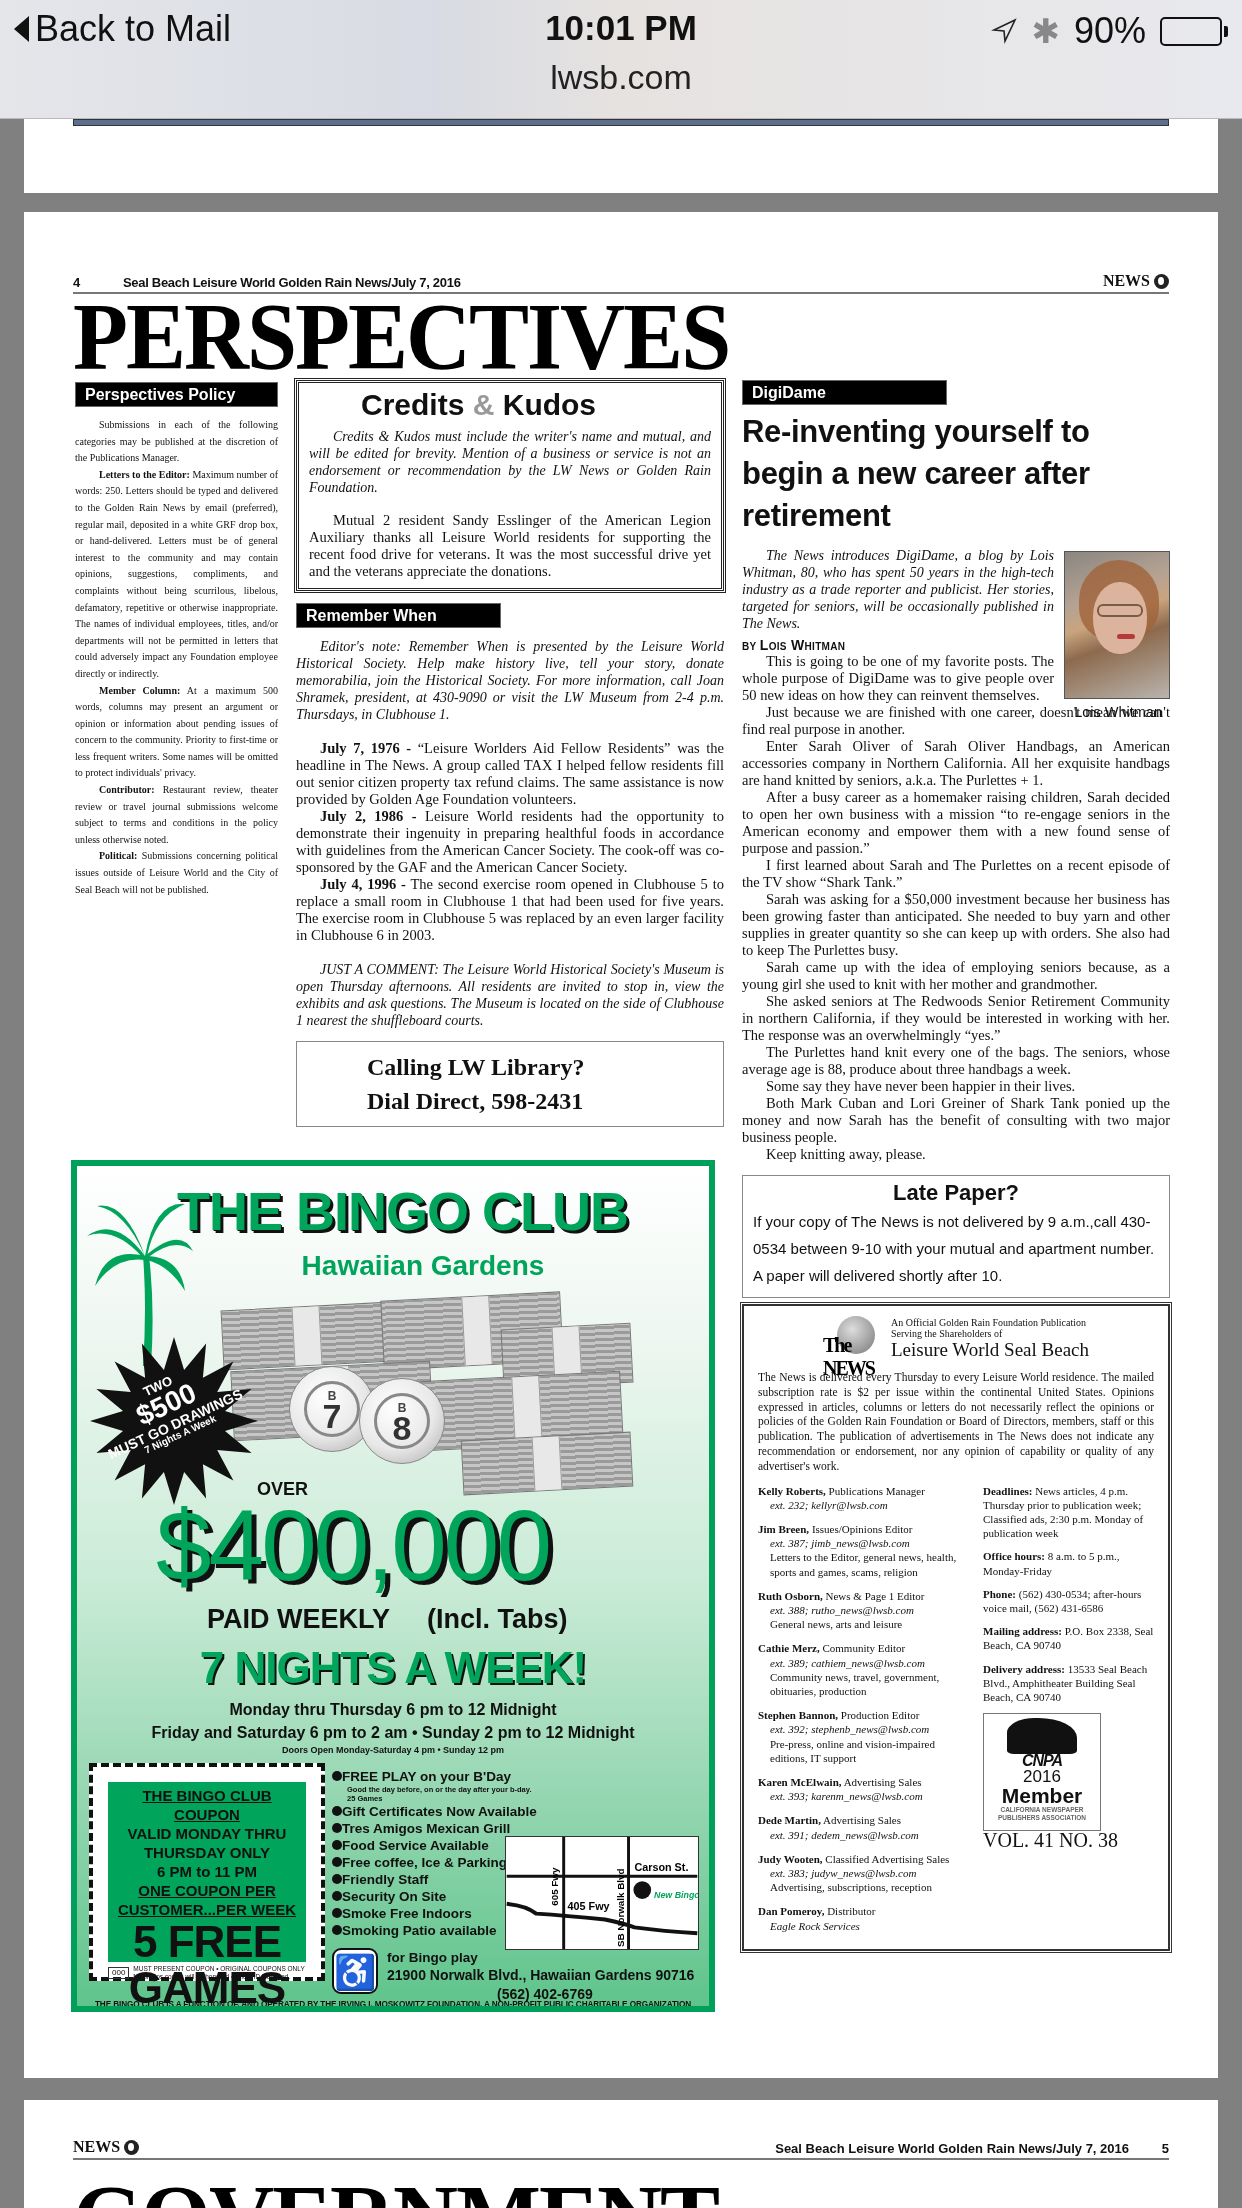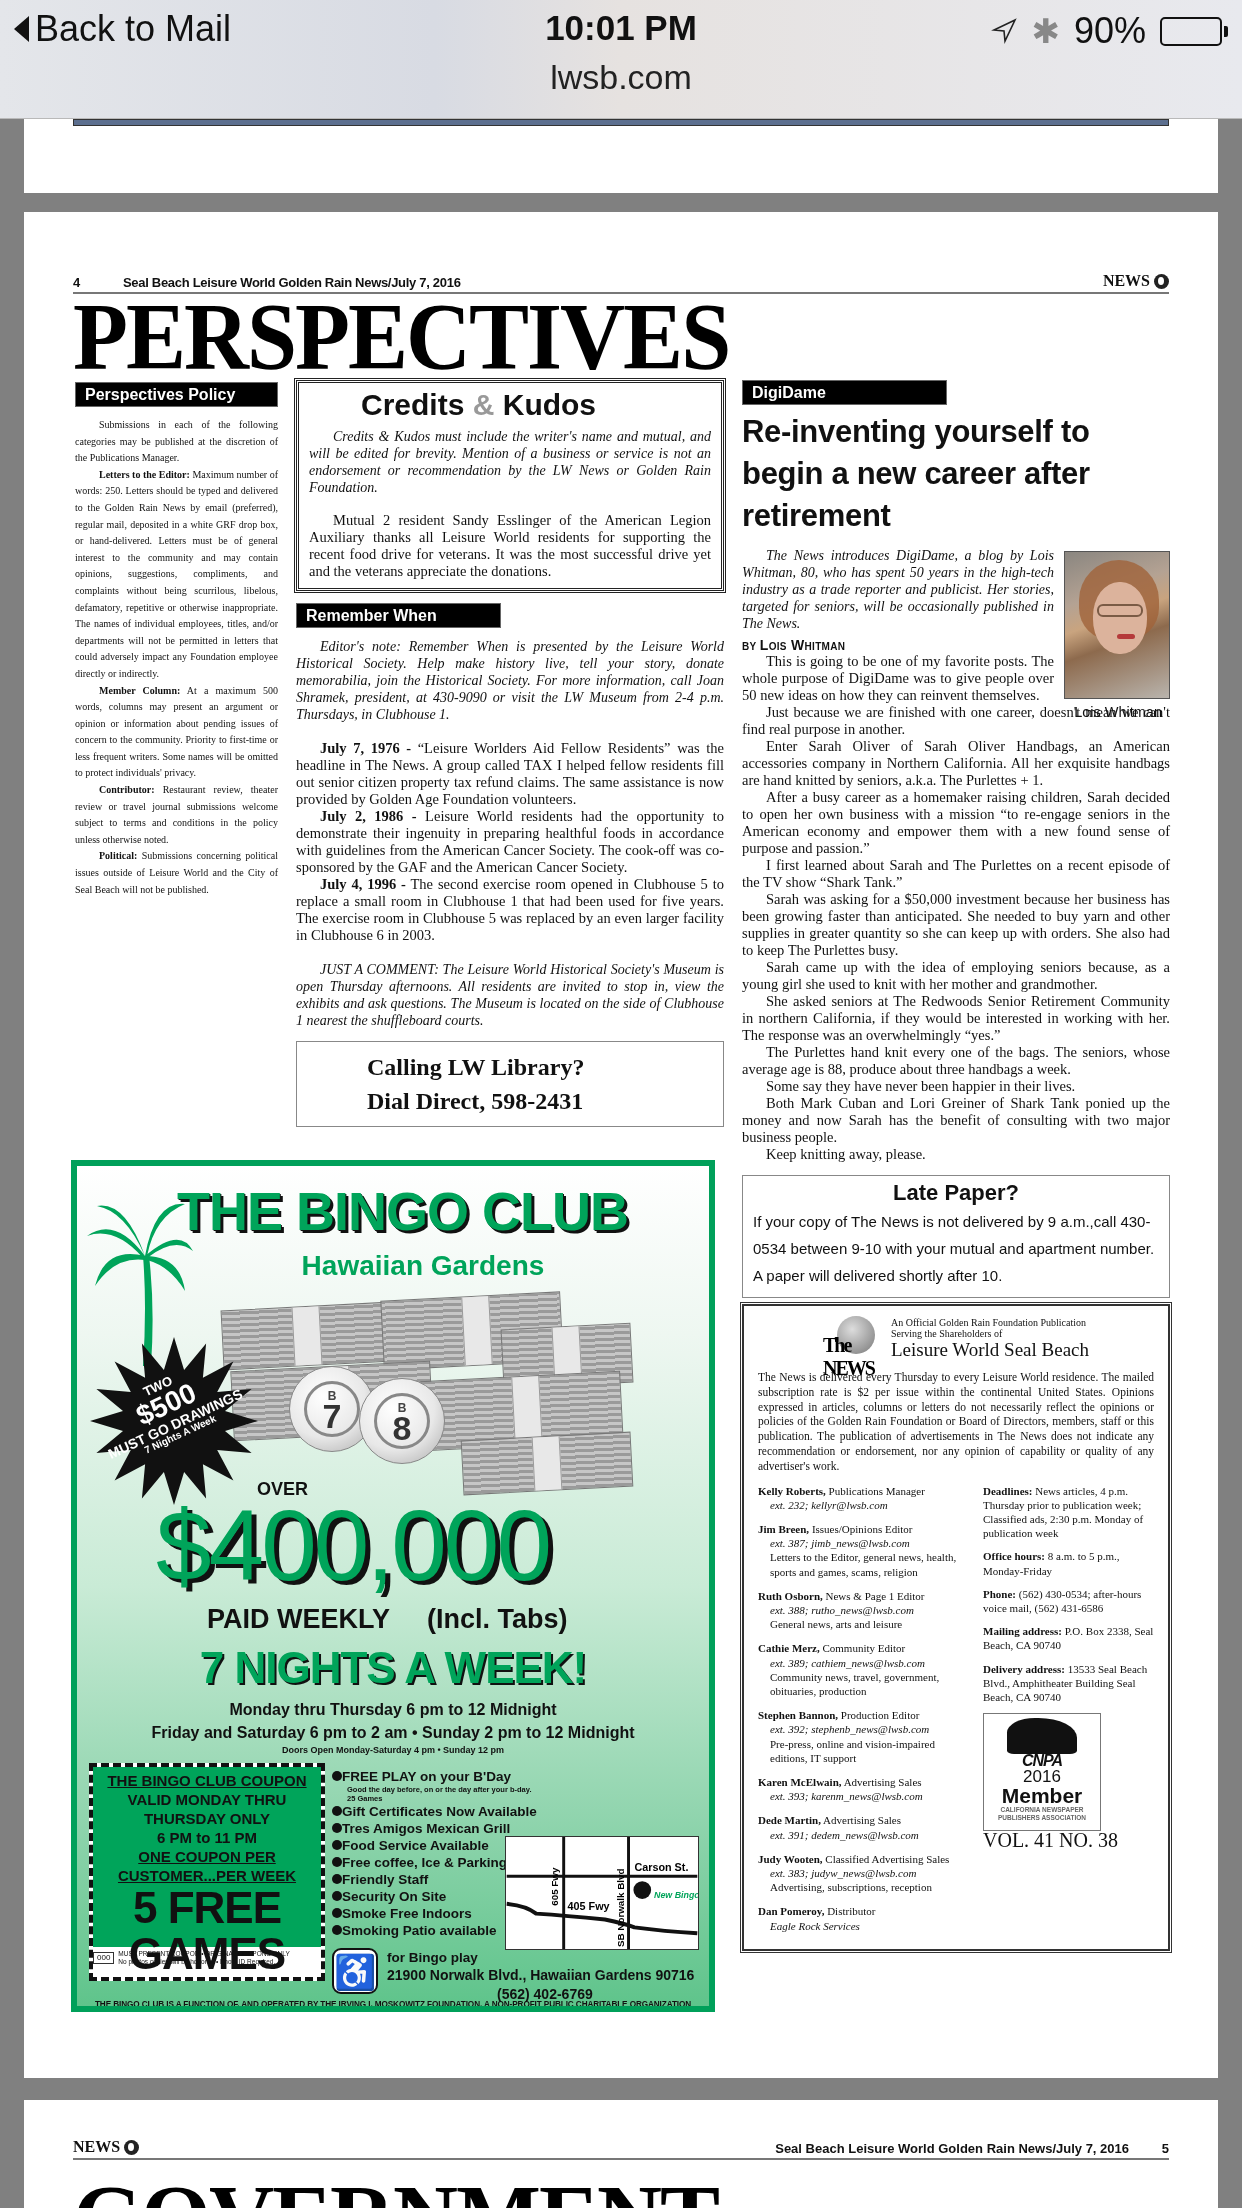--- a/index.html
+++ b/index.html
@@ -117,21 +117,21 @@
 .ball .n{position:absolute;left:0;width:100%;top:30px;font-size:34px;font-weight:bold;color:#333}
 #over{position:absolute;left:180px;top:313px;font-size:18px;font-weight:bold}
 #amount{position:absolute;left:79px;top:322px;font-size:100px;font-weight:normal;color:#00a45a;text-shadow:5px 4px 0 #111;letter-spacing:-3px}
 #paid{position:absolute;left:130px;top:438px;font-size:27px;font-weight:bold}
 #tabs{position:absolute;left:350px;top:438px;font-size:27px;font-weight:bold}
 #nights{position:absolute;left:0;width:100%;text-align:center;top:477px;font-size:44px;font-weight:bold;color:#00a45a;text-shadow:2px 2px 0 #111;letter-spacing:-1px}
 .hours{position:absolute;left:0;width:100%;text-align:center;font-weight:bold}
 #h1{top:535px;font-size:16px}
 #h2{top:558px;font-size:16px}
 #h3{top:579px;font-size:9px}
-#coupon{position:absolute;left:12px;top:597px;width:236px;height:218px;border:4px dashed #111;background:#fff;padding:0}
+#coupon{position:absolute;left:12px;top:597px;width:236px;height:218px;border:4px dashed #111;background:#fff;padding:15px}
 #coupon .inner{background:#00a45a;height:180px;text-align:center;font-weight:bold;padding-top:4px}
 #coupon .t1{font-size:15px;text-decoration:underline;line-height:19px}
 #coupon .t2{font-size:15px;line-height:19px}
 #coupon .t3{font-size:15px;line-height:19px;text-decoration:underline}
 #coupon .big{font-size:44px;line-height:46px;letter-spacing:-1px}
 #coupon .fine{display:flex;align-items:center;gap:4px;font-size:6.5px;padding-top:3px;line-height:8px}
 #coupon .num{border:1px solid #333;padding:1px 3px;font-size:8px}
 #amenities{position:absolute;left:255px;top:602px;font-size:13.5px;font-weight:bold;line-height:17px}
 #amenities li{list-style:none;display:flex;align-items:flex-start;gap:0}
 #amenities li .dot{display:inline-block;width:10px;height:10px;border-radius:50%;background:#111;margin-top:3px;flex:0 0 10px}

